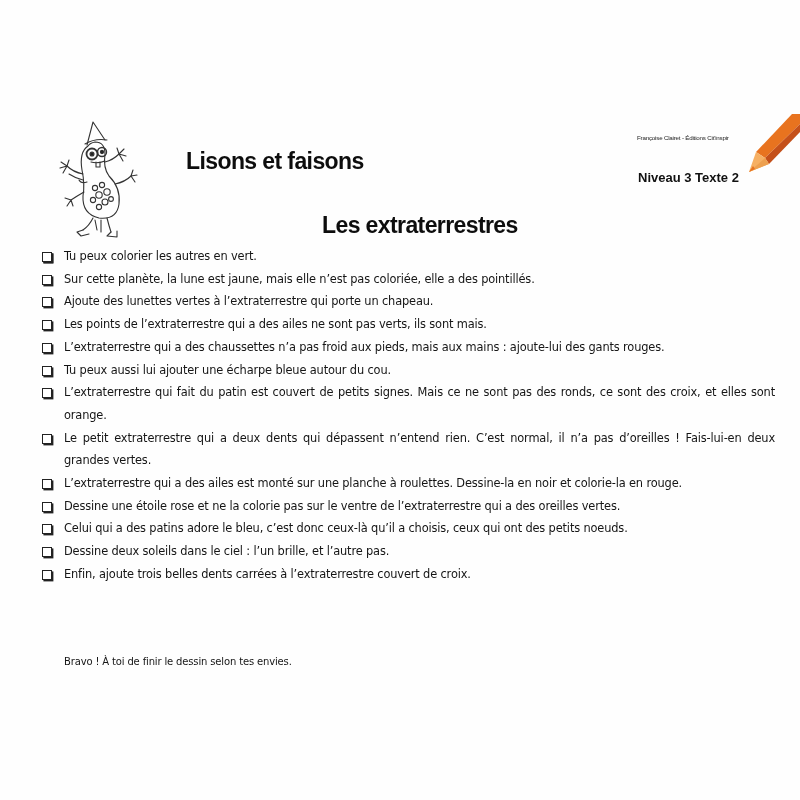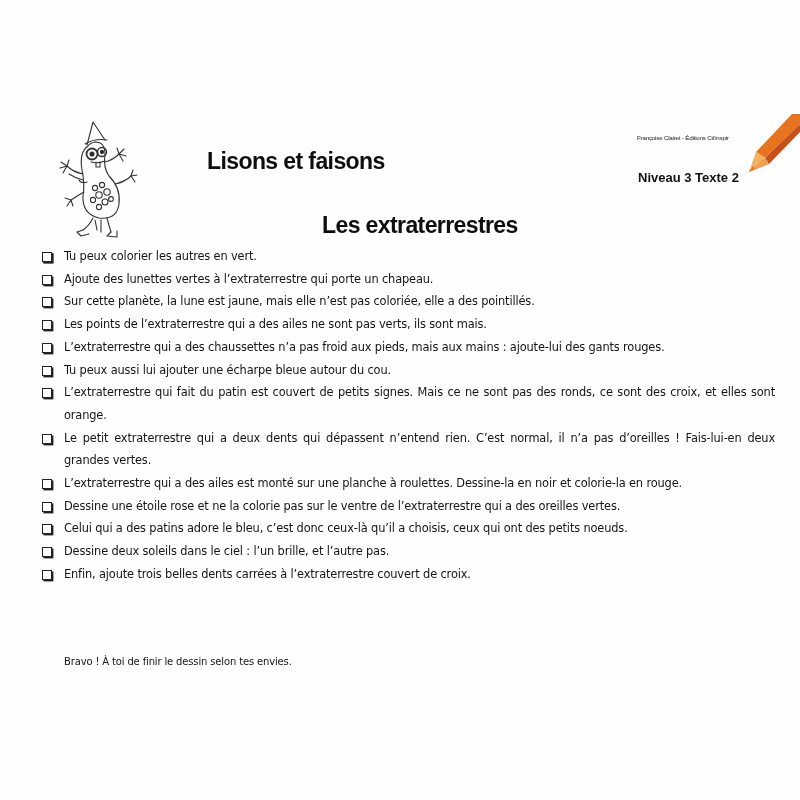--- a/index.html
+++ b/index.html
@@ -31,21 +31,20 @@
     .title-main {
       position: absolute;
       left: 186px;
       top: 148px;
       font-family: "Liberation Sans", sans-serif;
       font-weight: bold;
       font-size: 23px;
       letter-spacing: -0.6px;
       color: #0d0d0d;
       white-space: nowrap;
-      margin-left: 21px;
     }
     .title-sub {
       position: absolute;
       left: 322px;
       top: 184px;
       font-family: "Liberation Sans", sans-serif;
       font-weight: bold;
       font-size: 23px;
       letter-spacing: -0.6px;
       color: #0d0d0d;
@@ -192,28 +191,28 @@
   <ul class="instructions">
     <li class="instr">
       <span class="checkbox"></span>
     </li>
     <li class="instr">
       <span class="checkbox"></span>
       <span>Tu peux colorier les autres en vert.</span>
     </li>
     <li class="instr">
       <span class="checkbox"></span>
+      <span>Sur cette planète, la lune est jaune, mais elle n’est pas coloriée, elle a des pointillés.</span>
+    </li>
+    <li class="instr">
+      <span class="checkbox"></span>
       <span>Ajoute des lunettes vertes à l’extraterrestre qui porte un chapeau.</span>
     </li>
     <li class="instr">
       <span class="checkbox"></span>
-      <span>Sur cette planète, la lune est jaune, mais elle n’est pas coloriée, elle a des pointillés.</span>
-    </li>
-    <li class="instr">
-      <span class="checkbox"></span>
       <span>Les points de l’extraterrestre qui a des ailes ne sont pas verts, ils sont mais.</span>
     </li>
     <li class="instr">
       <span class="checkbox"></span>
       <span>L’extraterrestre qui a des chaussettes n’a pas froid aux pieds, mais aux mains : ajoute-lui des gants rouges.</span>
     </li>
     <li class="instr">
       <span class="checkbox"></span>
       <span>Tu peux aussi lui ajouter une écharpe bleue autour du cou.</span>
     </li>

